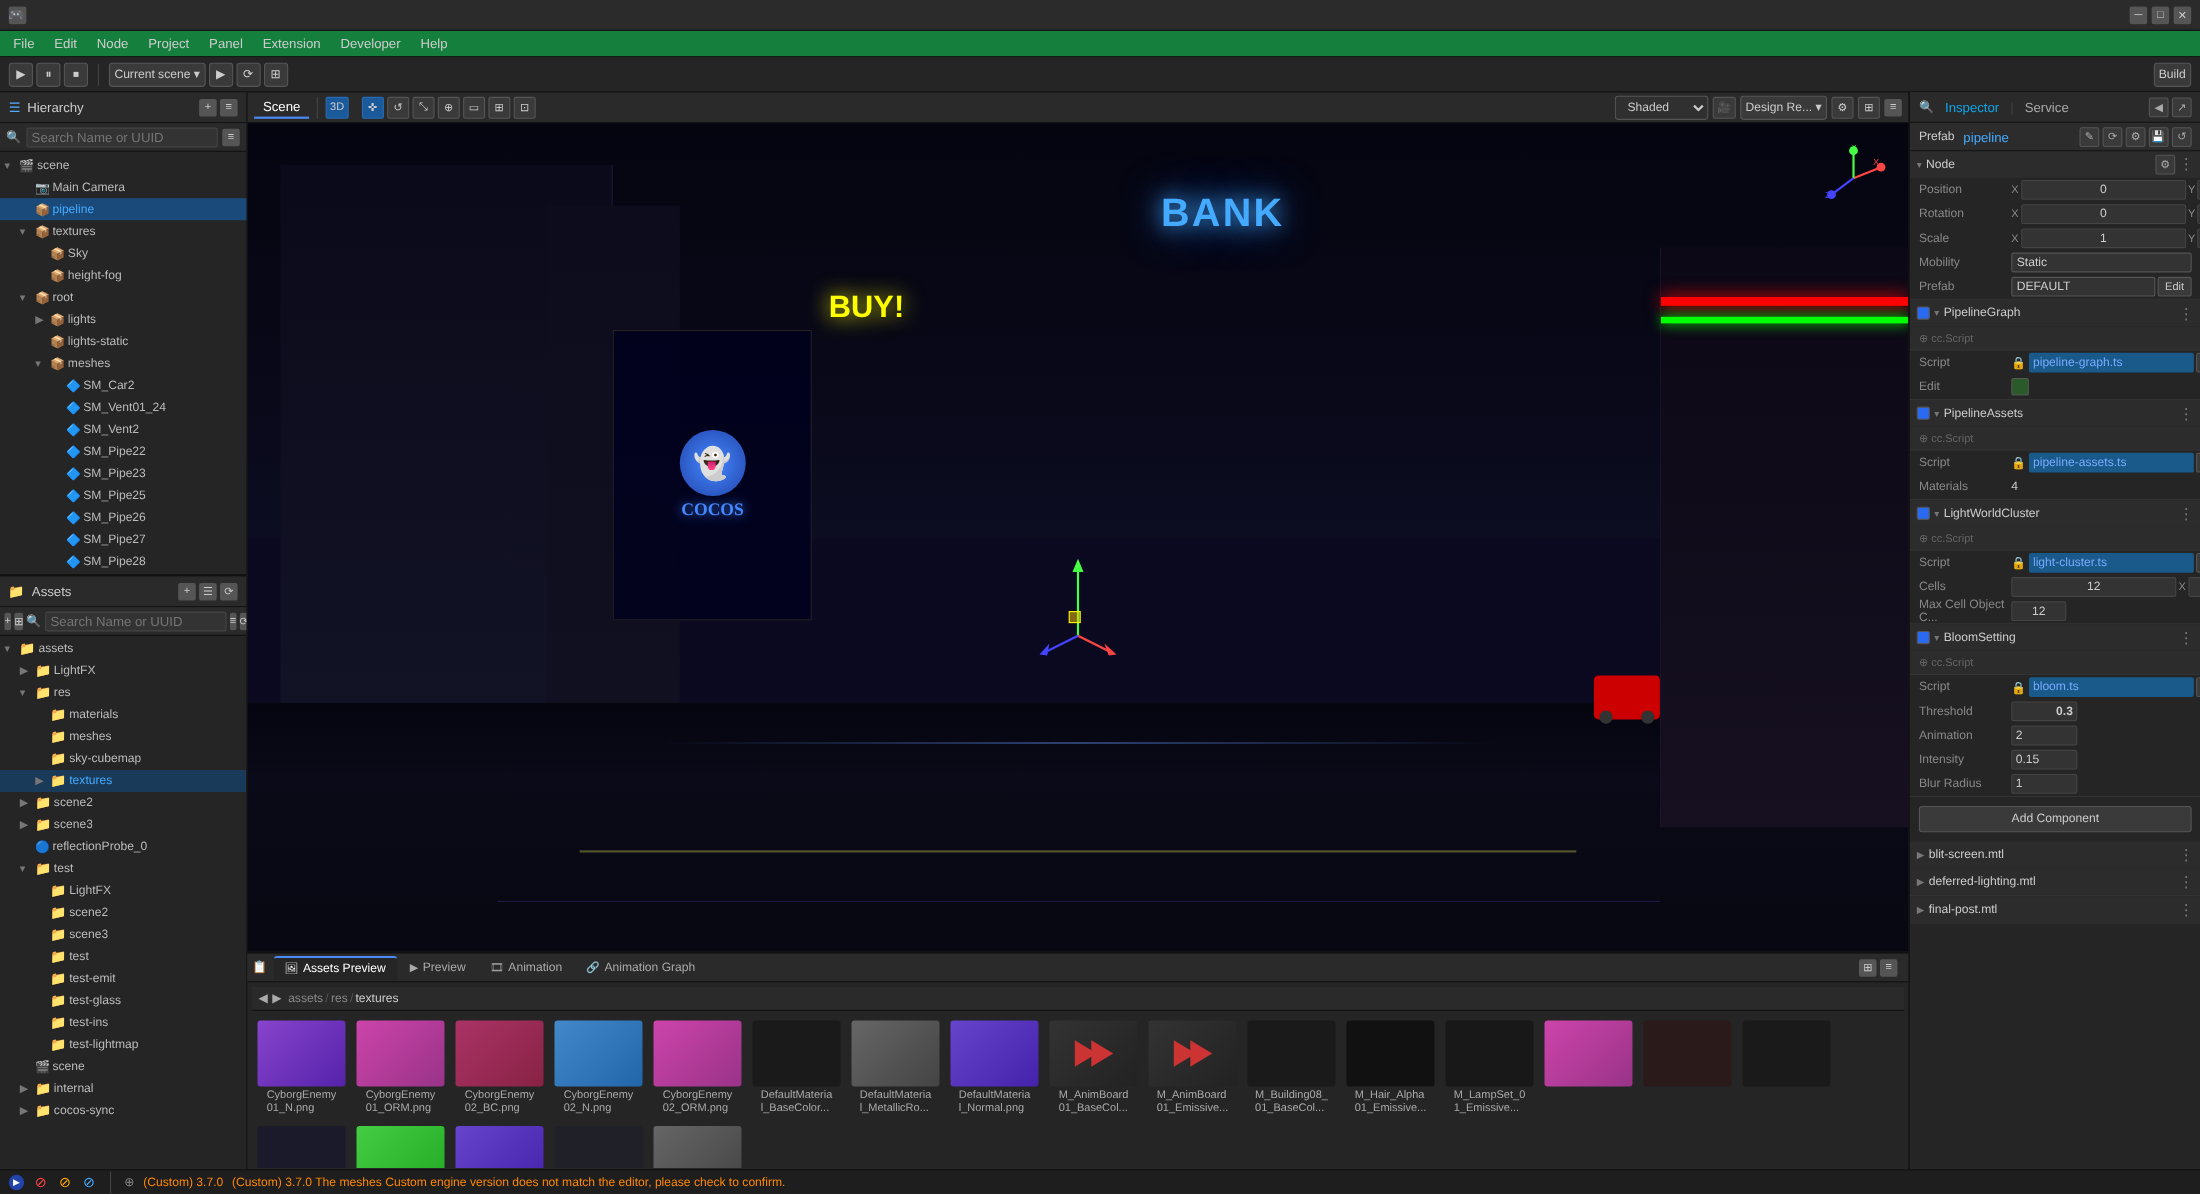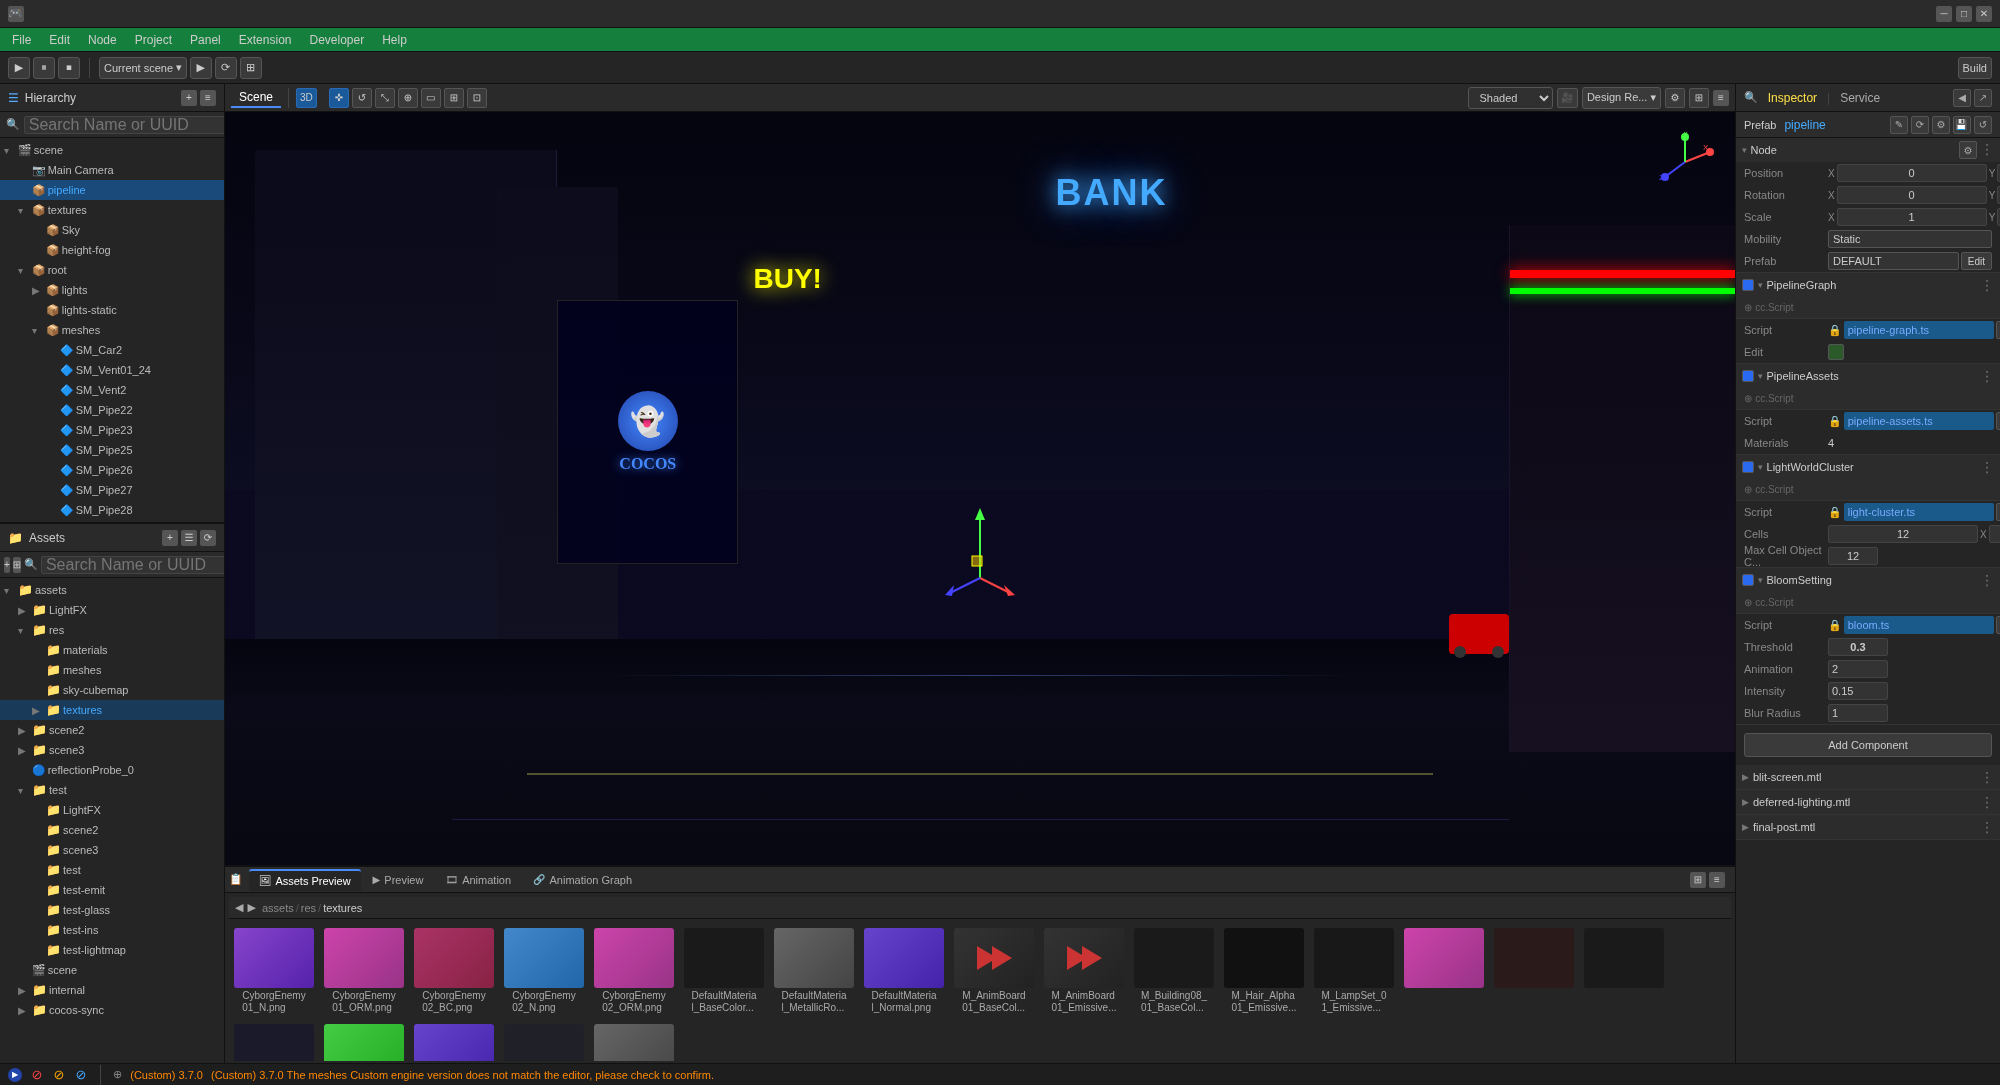--- a/index.html
+++ b/index.html
@@ -98,21 +98,21 @@
       background: #2a2a2a;
       border-bottom: 1px solid #111;
     }
     .search-input {
       flex: 1;
       height: 18px;
       background: #333;
       border: 1px solid #444;
       border-radius: 2px;
       color: #ccc;
-      font-size: 16px;
+      font-size: 12px;
       padding: 0 4px;
     }
 
     .tree-container { flex: 1; overflow-y: auto; padding: 2px 0; }
     .tree-item {
       display: flex;
       align-items: center;
       height: 20px;
       padding: 0 4px;
       cursor: pointer;
@@ -307,21 +307,21 @@
       padding: 0 8px;
       gap: 6px;
       border-bottom: 1px solid #111;
     }
     .inspector-tab {
       font-size: 12px;
       color: #aaa;
       cursor: pointer;
       padding: 0 4px;
     }
-    .inspector-tab.active { color: #fde047; }
+    .inspector-tab.active { color: #0ea5e9; }
     .inspector-tab-sep { color: #444; }
 
     .inspector-prefab-bar {
       height: 26px;
       background: #2c2c2c;
       display: flex;
       align-items: center;
       padding: 0 8px;
       gap: 4px;
       border-bottom: 1px solid #111;
@@ -1305,21 +1305,21 @@
         <span class="prop-label">Script</span>
         <div class="prop-value">
           <span class="script-lock">🔒</span>
           <input class="script-input" value="bloom.ts" style="">
           <div class="prefab-icon-btn">↗</div>
         </div>
       </div>
       <div class="prop-row">
         <span class="prop-label">Threshold</span>
         <div class="prop-value">
-          <input class="prop-input" value="0.3" style="max-width: 60px; text-align: center; font-weight: bold;">
+          <input class="prop-input" value="0.3" style="max-width: 60px; text-align: right; font-weight: bold;">
         </div>
       </div>
       <div class="prop-row">
         <span class="prop-label">Animation</span>
         <div class="prop-value">
           <input class="prop-input" value="2" style="max-width: 60px; text-align: left;">
         </div>
       </div>
       <div class="prop-row">
         <span class="prop-label">Intensity</span>

